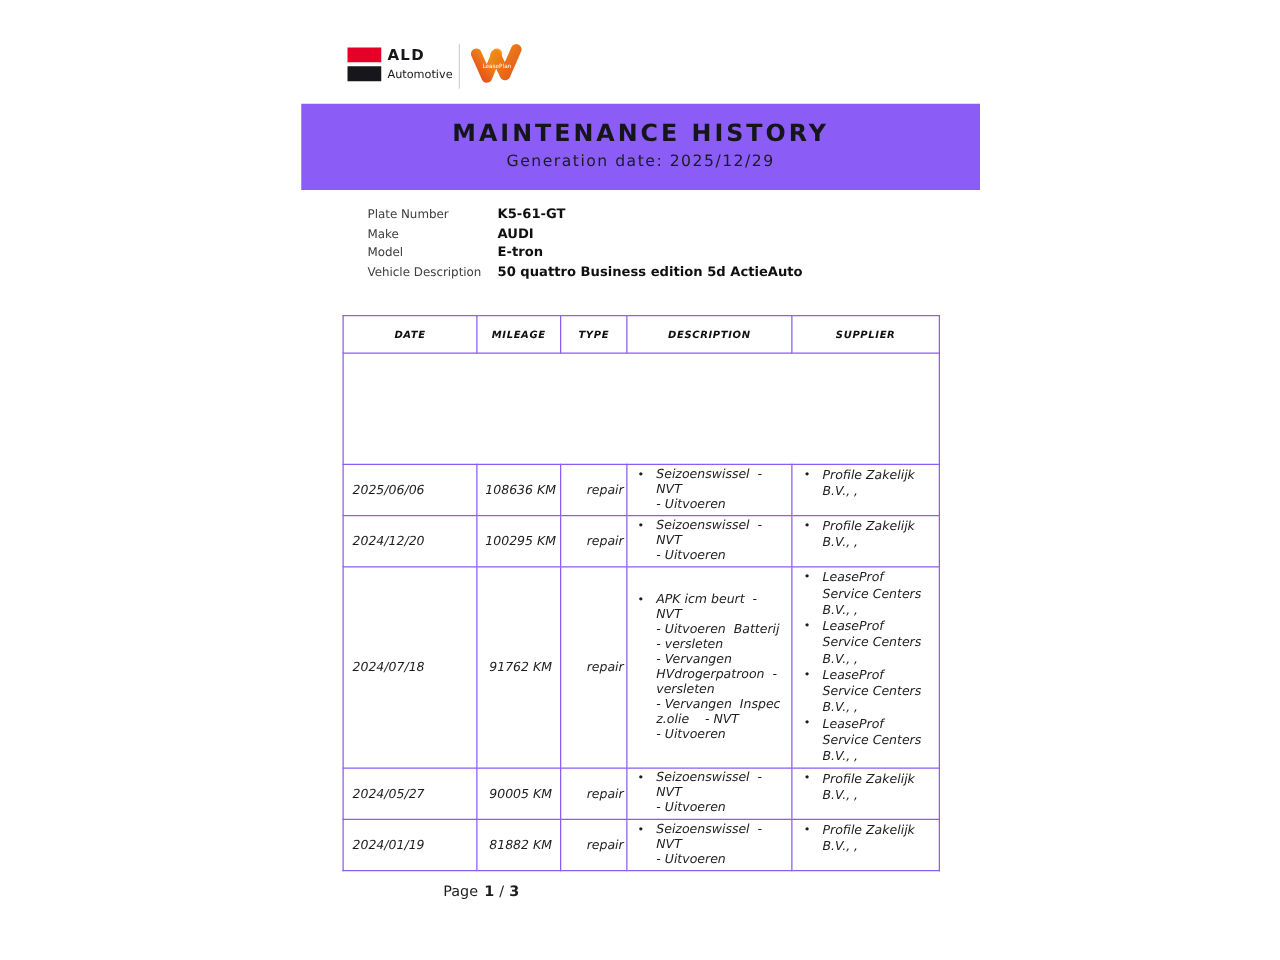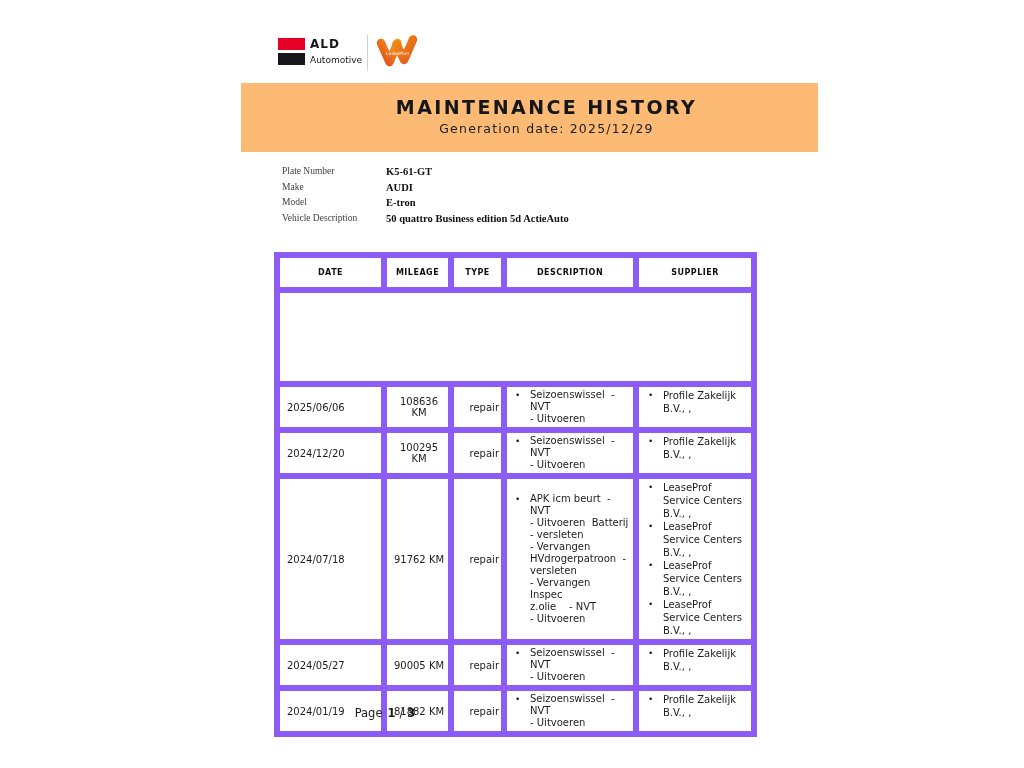--- a/index.html
+++ b/index.html
@@ -17,32 +17,32 @@
   .ald-square .sq-black{position:absolute;left:0;top:15px;width:27px;height:12px;background:#17171b;}
   .ald-name{position:absolute;left:32px;top:4px;font-size:12px;font-weight:bold;letter-spacing:1px;color:#17171b;}
   .ald-sub{position:absolute;left:32px;top:22px;font-size:9px;color:#17171b;}
   .logo-divider{position:absolute;left:89px;top:2px;width:1px;height:36px;background:#cfd3d8;}
   .lp-logo{position:absolute;left:96px;top:0;}
   
   .banner{position:absolute;left:241px;top:83px;width:543px;height:69px;text-align:center;}
   .banner-title{padding-top:13px;font-size:19px;font-weight:bold;letter-spacing:2.4px;color:#14161a;}
   .banner-sub{margin-top:3px;font-size:12.5px;letter-spacing:1.2px;color:#1a1c20;}
   
-  .details{position:absolute;left:282px;top:164px;font-family:Liberation Serif, serif;}
+  .details{position:absolute;left:294px;top:164px;}
   .detail-row{display:flex;line-height:15.7px;}
   .detail-label{width:104px;font-size:9.5px;color:#3c3c3c;}
   .detail-value{font-size:10.5px;font-weight:bold;color:#0f0f0f;}
   
   .history-table{position:absolute;left:274px;top:252px;border-collapse:collapse;table-layout:fixed;width:477px;}
   .history-table col.c-date{width:107px;}
   .history-table col.c-mileage{width:67px;}
   .history-table col.c-type{width:53px;}
   .history-table col.c-desc{width:132px;}
   .history-table col.c-supp{width:118px;}
-  .history-table th,.history-table td{border:6px solid #8b5cf6;}
+  .history-table th,.history-table td{border:1px solid #8b5cf6;font-style:italic;}
   .history-table th{
     height:29px;font-size:8px;font-weight:bold;letter-spacing:.5px;
     text-align:center;color:#101010;padding:0;
   }
   .empty-row td{height:86px;}
   .history-table td{font-size:10px;color:#1c1c1c;}
   td.date-cell{padding:4px 12px 4px 7px;vertical-align:middle;}
   td.mileage-cell{padding:4px 2px 4px 5px;vertical-align:middle;text-align:center;}
   td.type-cell{padding:4px 2px 4px 5px;vertical-align:middle;text-align:right;}
   td.description-cell{vertical-align:middle;padding:2px 4px 2px 0;}
@@ -85,21 +85,21 @@
           <stop offset="1" stop-color="#e35a1c"></stop>
         </linearGradient>
       </defs>
       <path d="M7 10 L15.5 29 L23.5 10" stroke="url(#lpg)" stroke-width="8.5" stroke-linecap="round" stroke-linejoin="round" fill="none"></path>
       <path d="M22.5 11 L30 27 L39 6.5" stroke="url(#lpg2)" stroke-width="8.5" stroke-linecap="round" stroke-linejoin="round" fill="none"></path>
       <text x="23.5" y="21.5" font-size="4.6" fill="#ffffff" text-anchor="middle" font-family="DejaVu Sans, sans-serif">LeasePlan</text>
     </svg>
   </div>
 </div>
 
-<div class="banner" style="background:#fdba74;padding-left:34px;">
+<div class="banner" style="background:#8b5cf6;">
   <div class="banner-title">MAINTENANCE HISTORY</div>
   <div class="banner-sub">Generation date: 2025/12/29</div>
 </div>
 
 <div class="details">
   <div class="detail-row">
     <div class="detail-label">Plate Number</div>
     <div class="detail-value">K5-61-GT</div>
   </div>
   <div class="detail-row">

